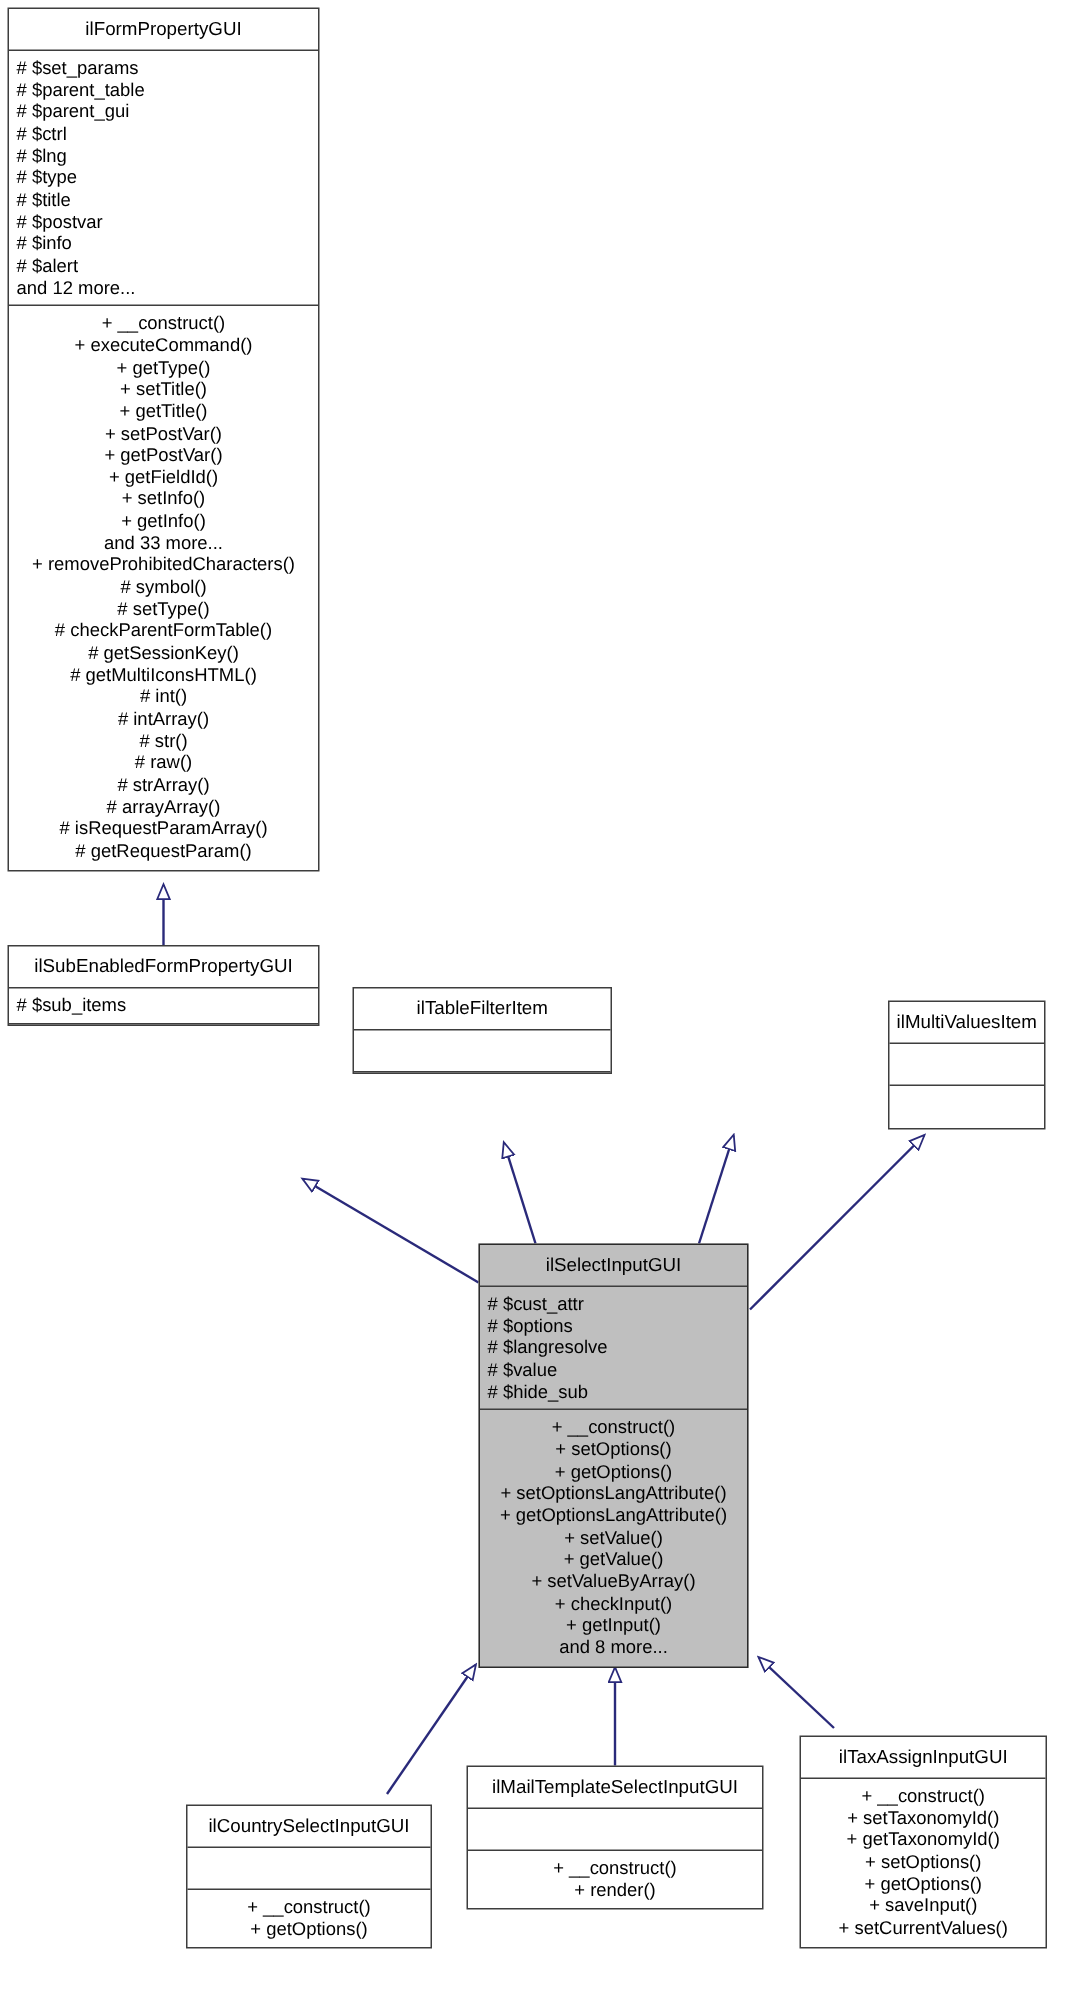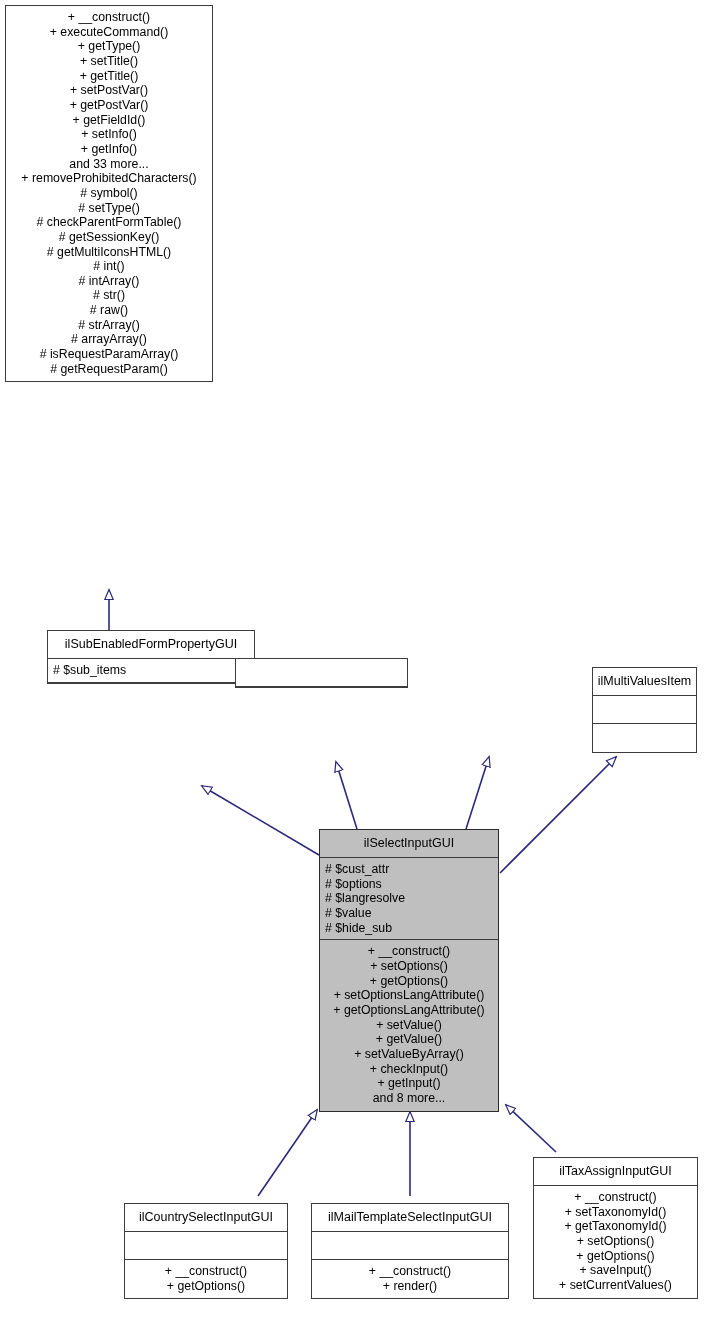--- a/index.html
+++ b/index.html
@@ -106,20 +106,34 @@
     <g>
       <line x1="410" y1="1196" x2="410" y2="1112" stroke="#2a2a7a" stroke-width="1.6" marker-end="url(#hollowTri)"></line>
     </g>
 
     <g>
       <line x1="556" y1="1152" x2="506" y2="1105" stroke="#2a2a7a" stroke-width="1.6" marker-end="url(#hollowTri)"></line>
     </g>
   </svg>
 
   <div class="uml-node" style="left:5px; top:5px; width:208px;">
+    <div class="node-title">ilFormPropertyGUI</div>
+    <div class="node-attrs">
+        <div class="member"># $set_params</div>
+        <div class="member"># $parent_table</div>
+        <div class="member"># $parent_gui</div>
+        <div class="member"># $ctrl</div>
+        <div class="member"># $lng</div>
+        <div class="member"># $type</div>
+        <div class="member"># $title</div>
+        <div class="member"># $postvar</div>
+        <div class="member"># $info</div>
+        <div class="member"># $alert</div>
+        <div class="member">and 12 more...</div>
+      </div>
     <div class="node-ops">
         <div class="member">+ __construct()</div>
         <div class="member">+ executeCommand()</div>
         <div class="member">+ getType()</div>
         <div class="member">+ setTitle()</div>
         <div class="member">+ getTitle()</div>
         <div class="member">+ setPostVar()</div>
         <div class="member">+ getPostVar()</div>
         <div class="member">+ getFieldId()</div>
         <div class="member">+ setInfo()</div>
@@ -135,28 +149,29 @@
         <div class="member"># intArray()</div>
         <div class="member"># str()</div>
         <div class="member"># raw()</div>
         <div class="member"># strArray()</div>
         <div class="member"># arrayArray()</div>
         <div class="member"># isRequestParamArray()</div>
         <div class="member"># getRequestParam()</div>
       </div>
   </div>
 
-  <div class="uml-node" style="left:5px; top:630px; width:208px;margin-left:42px;">
+  <div class="uml-node" style="left:5px; top:630px; width:208px;">
     <div class="node-title">ilSubEnabledFormPropertyGUI</div>
     <div class="node-attrs">
         <div class="member"># $sub_items</div>
       </div>
   </div>
 
   <div class="uml-node" style="left:235px; top:658px; width:173px;">
+    <div class="node-title">ilTableFilterItem</div>
     <div class="node-attrs">
         <div class="member empty-compartment">&nbsp;</div>
       </div>
   </div>
 
 
   <div class="uml-node" style="left:592px; top:667px; width:105px;">
     <div class="node-title">ilMultiValuesItem</div>
     <div class="node-attrs">
         <div class="member empty-compartment">&nbsp;</div>
@@ -194,21 +209,21 @@
     <div class="node-title">ilCountrySelectInputGUI</div>
     <div class="node-attrs">
         <div class="member empty-compartment">&nbsp;</div>
       </div>
     <div class="node-ops">
         <div class="member">+ __construct()</div>
         <div class="member">+ getOptions()</div>
       </div>
   </div>
 
-  <div class="uml-node" style="left:311px; top:1203px; width:198px;">
+  <div class="uml-node" style="left:311px; top:1177px; width:198px;">
     <div class="node-title">ilMailTemplateSelectInputGUI</div>
     <div class="node-attrs">
         <div class="member empty-compartment">&nbsp;</div>
       </div>
     <div class="node-ops">
         <div class="member">+ __construct()</div>
         <div class="member">+ render()</div>
       </div>
   </div>
 

